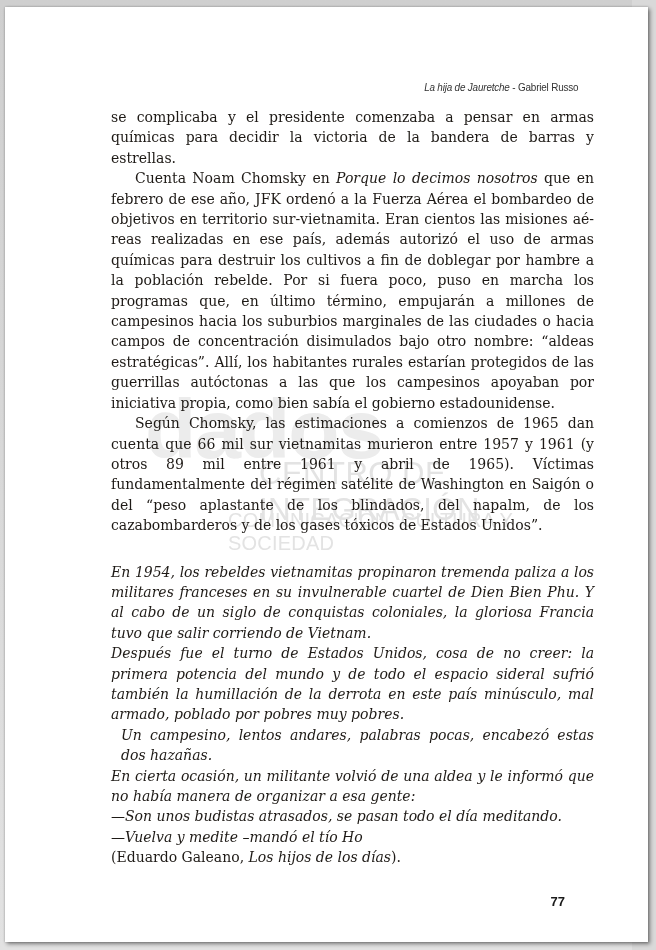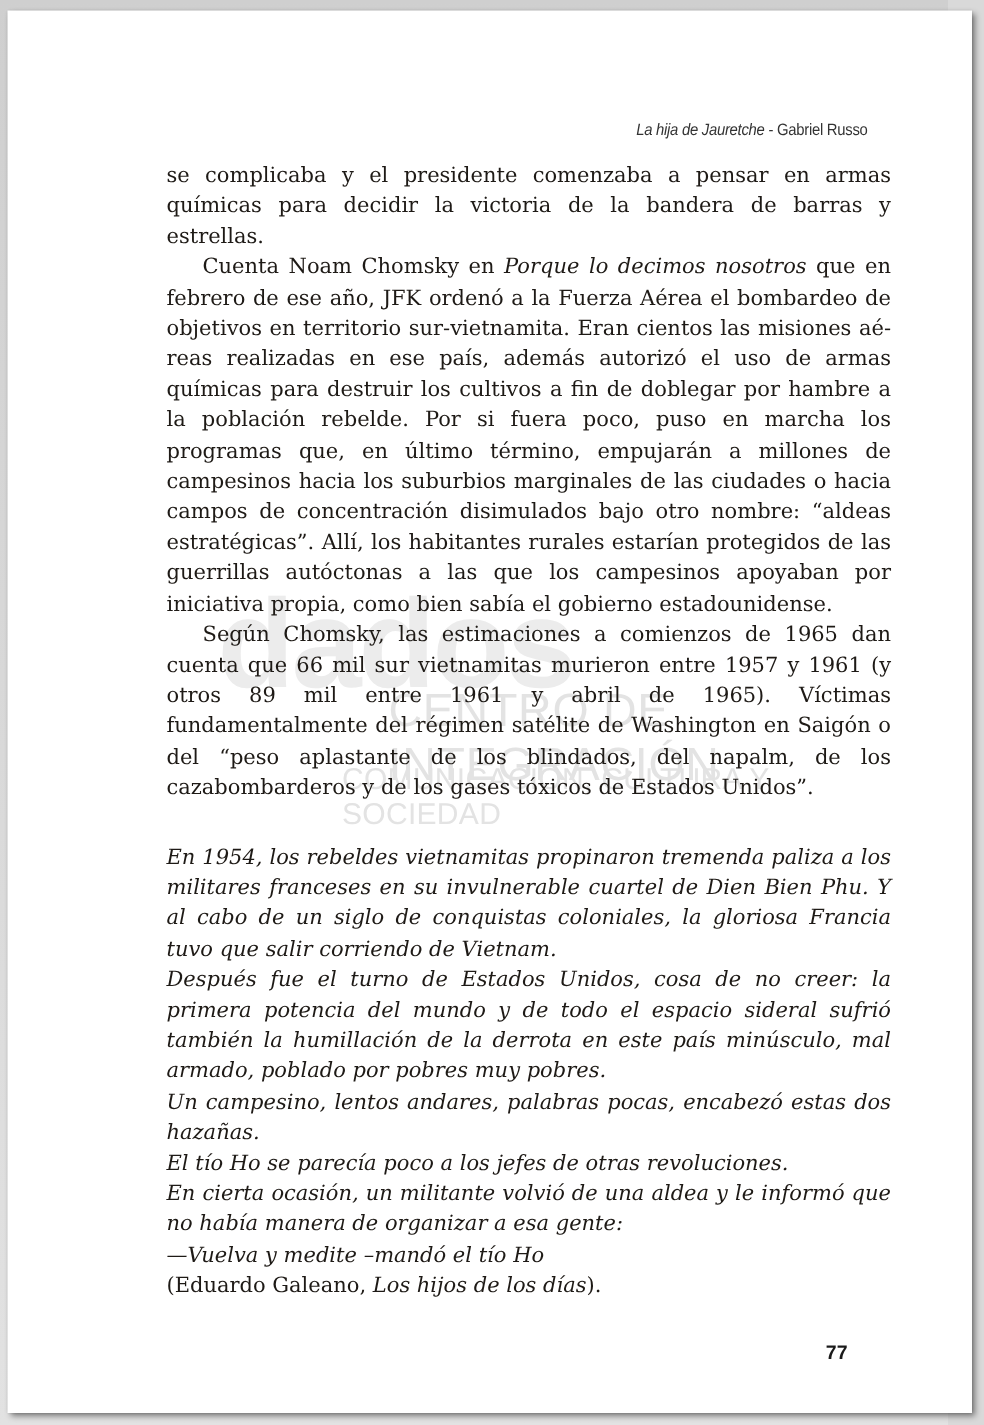--- a/index.html
+++ b/index.html
@@ -135,23 +135,23 @@
     </div>
 
     <div class="body-text">
       <p>se complicaba y el presidente comenzaba a pensar en armas químicas para decidir la victoria de la bandera de barras y estrellas.</p>
       <p class="indent"><span>Cuenta Noam Chomsky en </span><em>Porque lo decimos nosotros</em><span> que en febrero de ese año, JFK ordenó a la Fuerza Aérea el bombardeo de objetivos en territorio sur-vietnamita. Eran cientos las misiones aé­reas realizadas en ese país, además autorizó el uso de armas químicas para destruir los cultivos a fin de doblegar por hambre a la población rebelde. Por si fuera poco, puso en marcha los programas que, en último término, empujarán a millones de campesinos hacia los su­burbios marginales de las ciudades o hacia campos de concentración disimulados bajo otro nombre: “aldeas estratégicas”. Allí, los habi­tantes rurales estarían protegidos de las guerrillas autóctonas a las que los campesinos apoyaban por iniciativa propia, como bien sabía el gobierno estadounidense.</span></p>
       <p class="indent">Según Chomsky, las estimaciones a comienzos de 1965 dan cuenta que 66 mil sur vietnamitas murieron entre 1957 y 1961 (y otros 89 mil entre 1961 y abril de 1965). Víctimas fundamentalmente del régimen satélite de Washington en Saigón o del “peso aplastante de los blin­dados, del napalm, de los cazabombarderos y de los gases tóxicos de Estados Unidos”.</p>
 
       <div class="quote">
         <p>En 1954, los rebeldes vietnamitas propinaron tremenda paliza a los militares franceses en su invulnerable cuartel de Dien Bien Phu. Y al cabo de un siglo de conquistas coloniales, la gloriosa Francia tuvo que salir corriendo de Vietnam.</p>
         <p>Después fue el turno de Estados Unidos, cosa de no creer: la primera potencia del mundo y de todo el espacio sideral sufrió también la hu­millación de la derrota en este país minúsculo, mal armado, poblado por pobres muy pobres.</p>
-        <p style="text-align:justify; text-align-last:left;">Un campesino, lentos andares, palabras pocas, encabezó estas dos hazañas.</p>
-        <p>El tío Ho se parecía poco a los jefes de otras revoluciones.</p>
+        <p style="text-align:justify; text-align-last:left;margin-left:10px;">Un campesino, lentos andares, palabras pocas, encabezó estas dos hazañas.</p>
         <p>En cierta ocasión, un militante volvió de una aldea y le informó que no había manera de organizar a esa gente:</p>
+        <p>—Son unos budistas atrasados, se pasan todo el día meditando.</p>
         <p>—Vuelva y medite –mandó el tío Ho</p>
         <p class="cite"><span>(Eduardo Galeano, </span><em>Los hijos de los días</em><span>).</span></p>
       </div>
     </div>
 
     <div class="page-number">77</div>
   </div>
 </div>
 
 </body></html>

